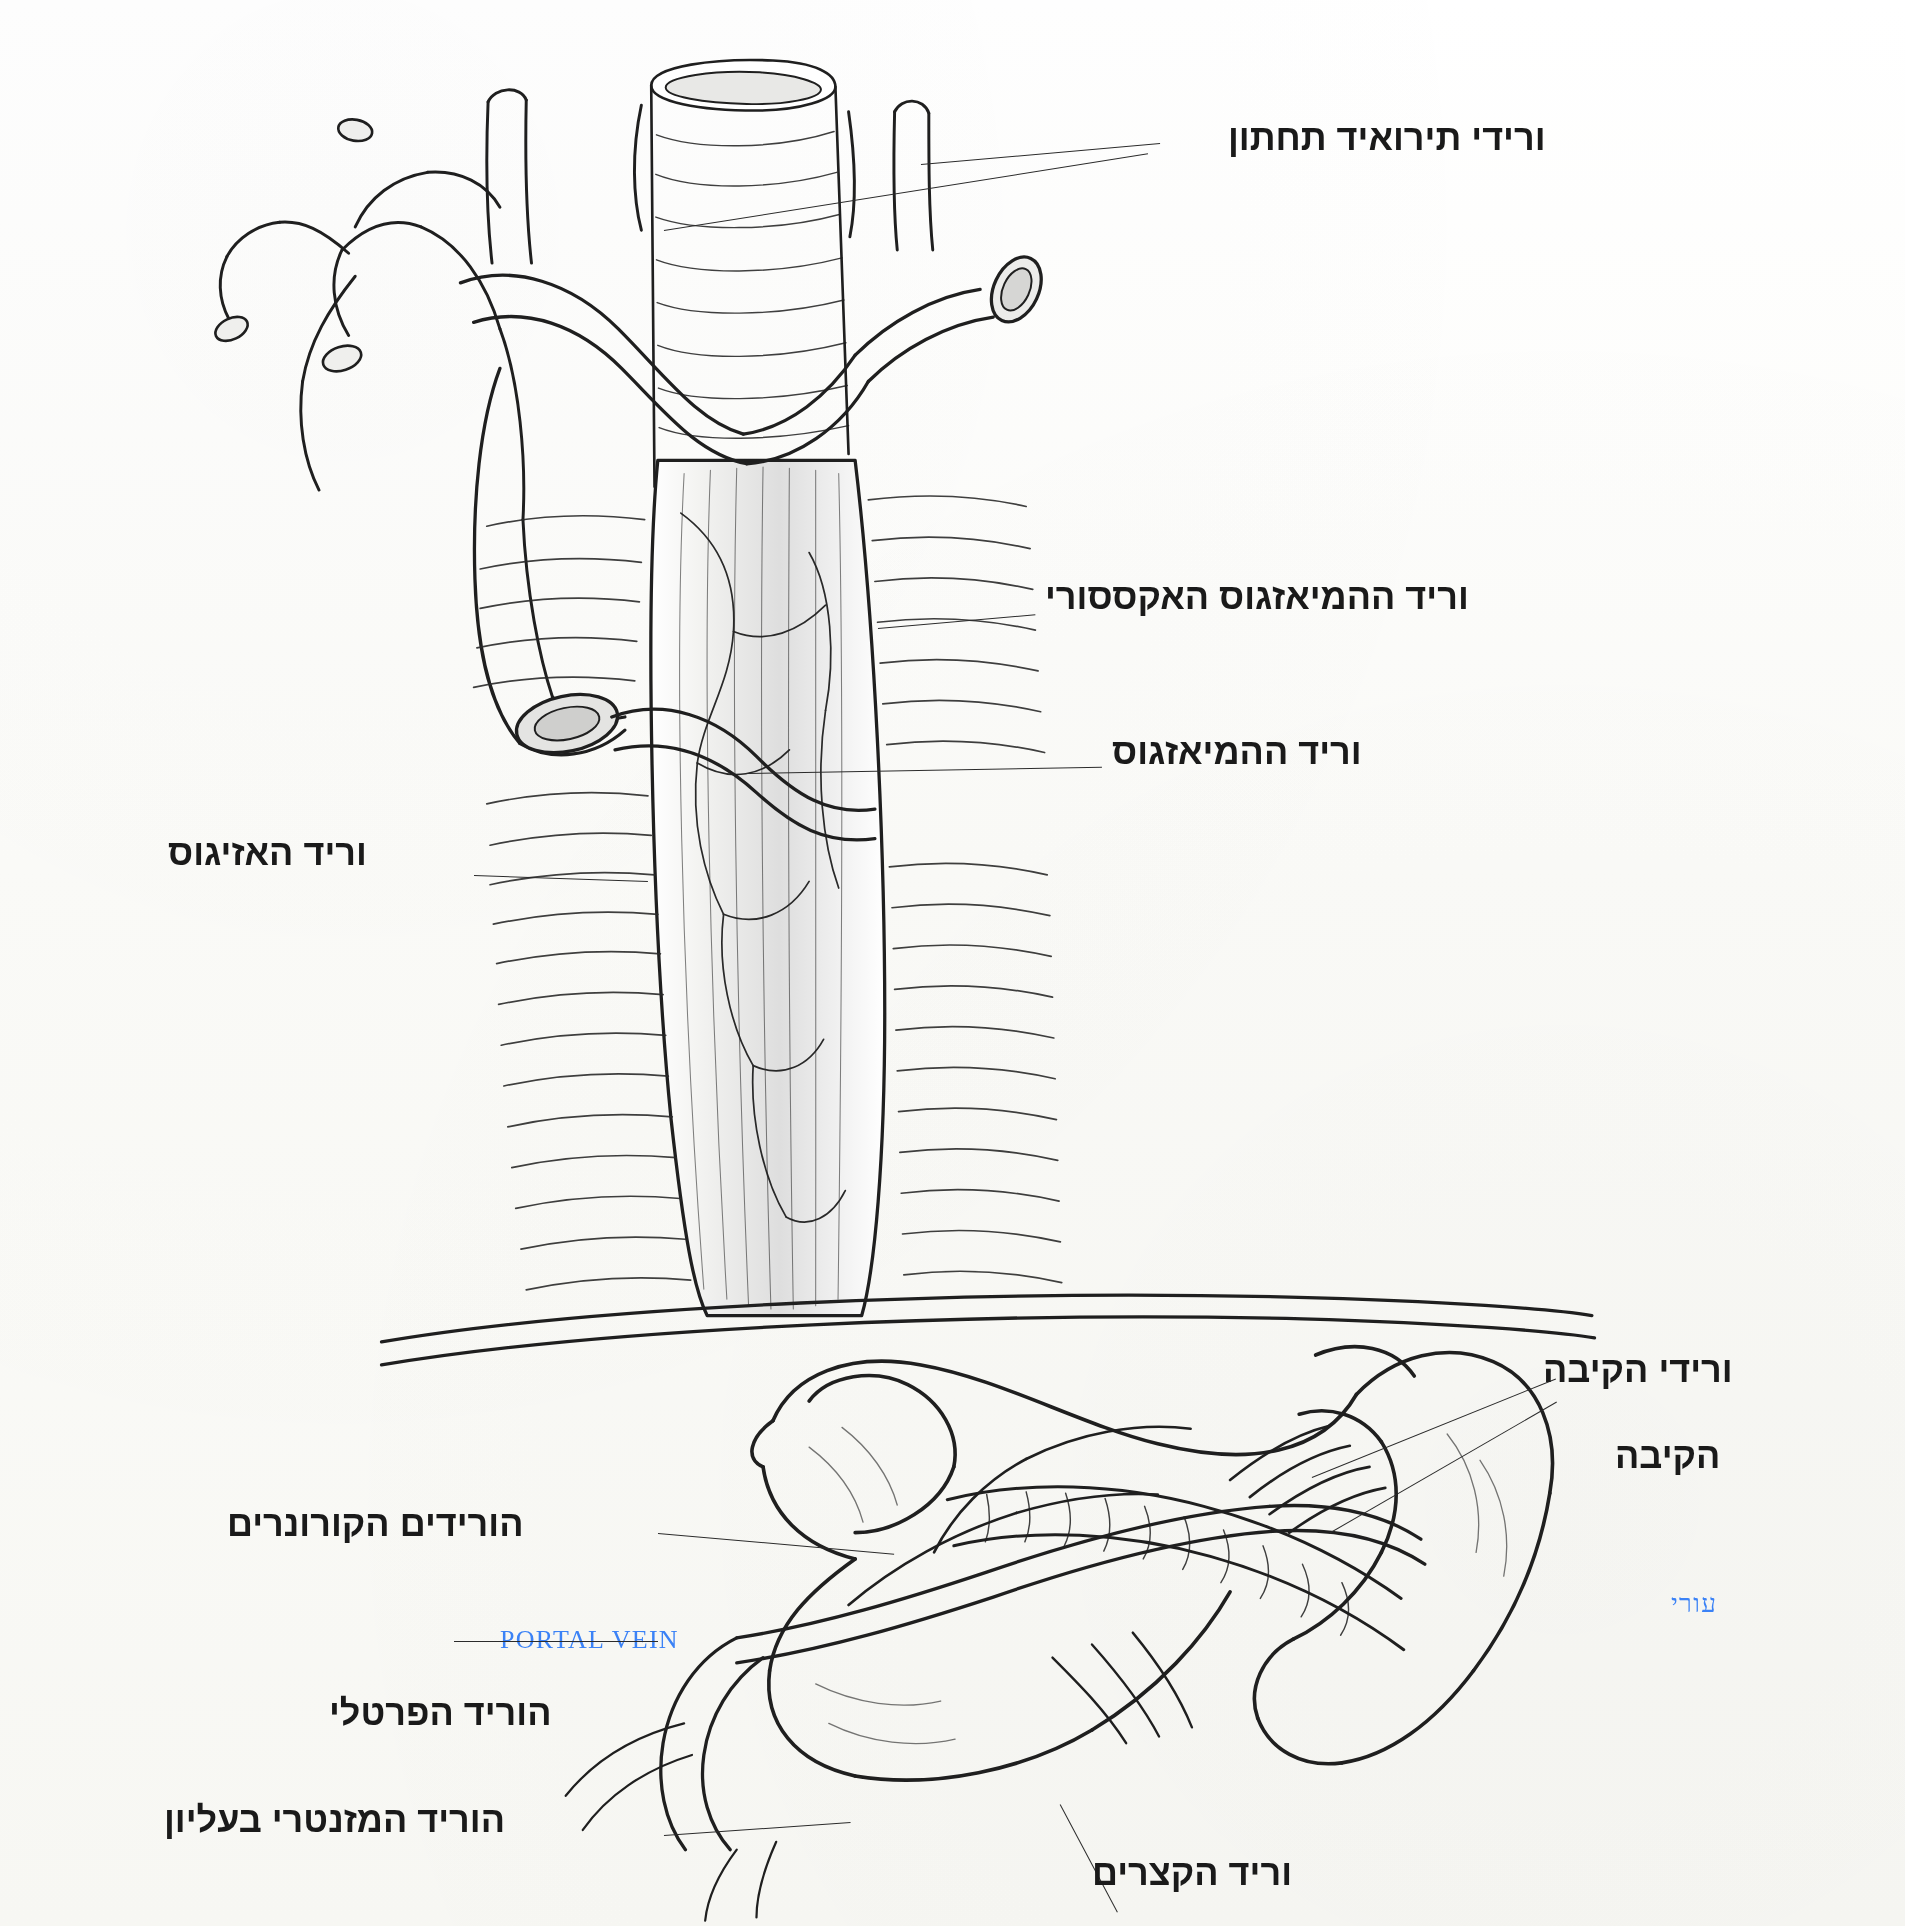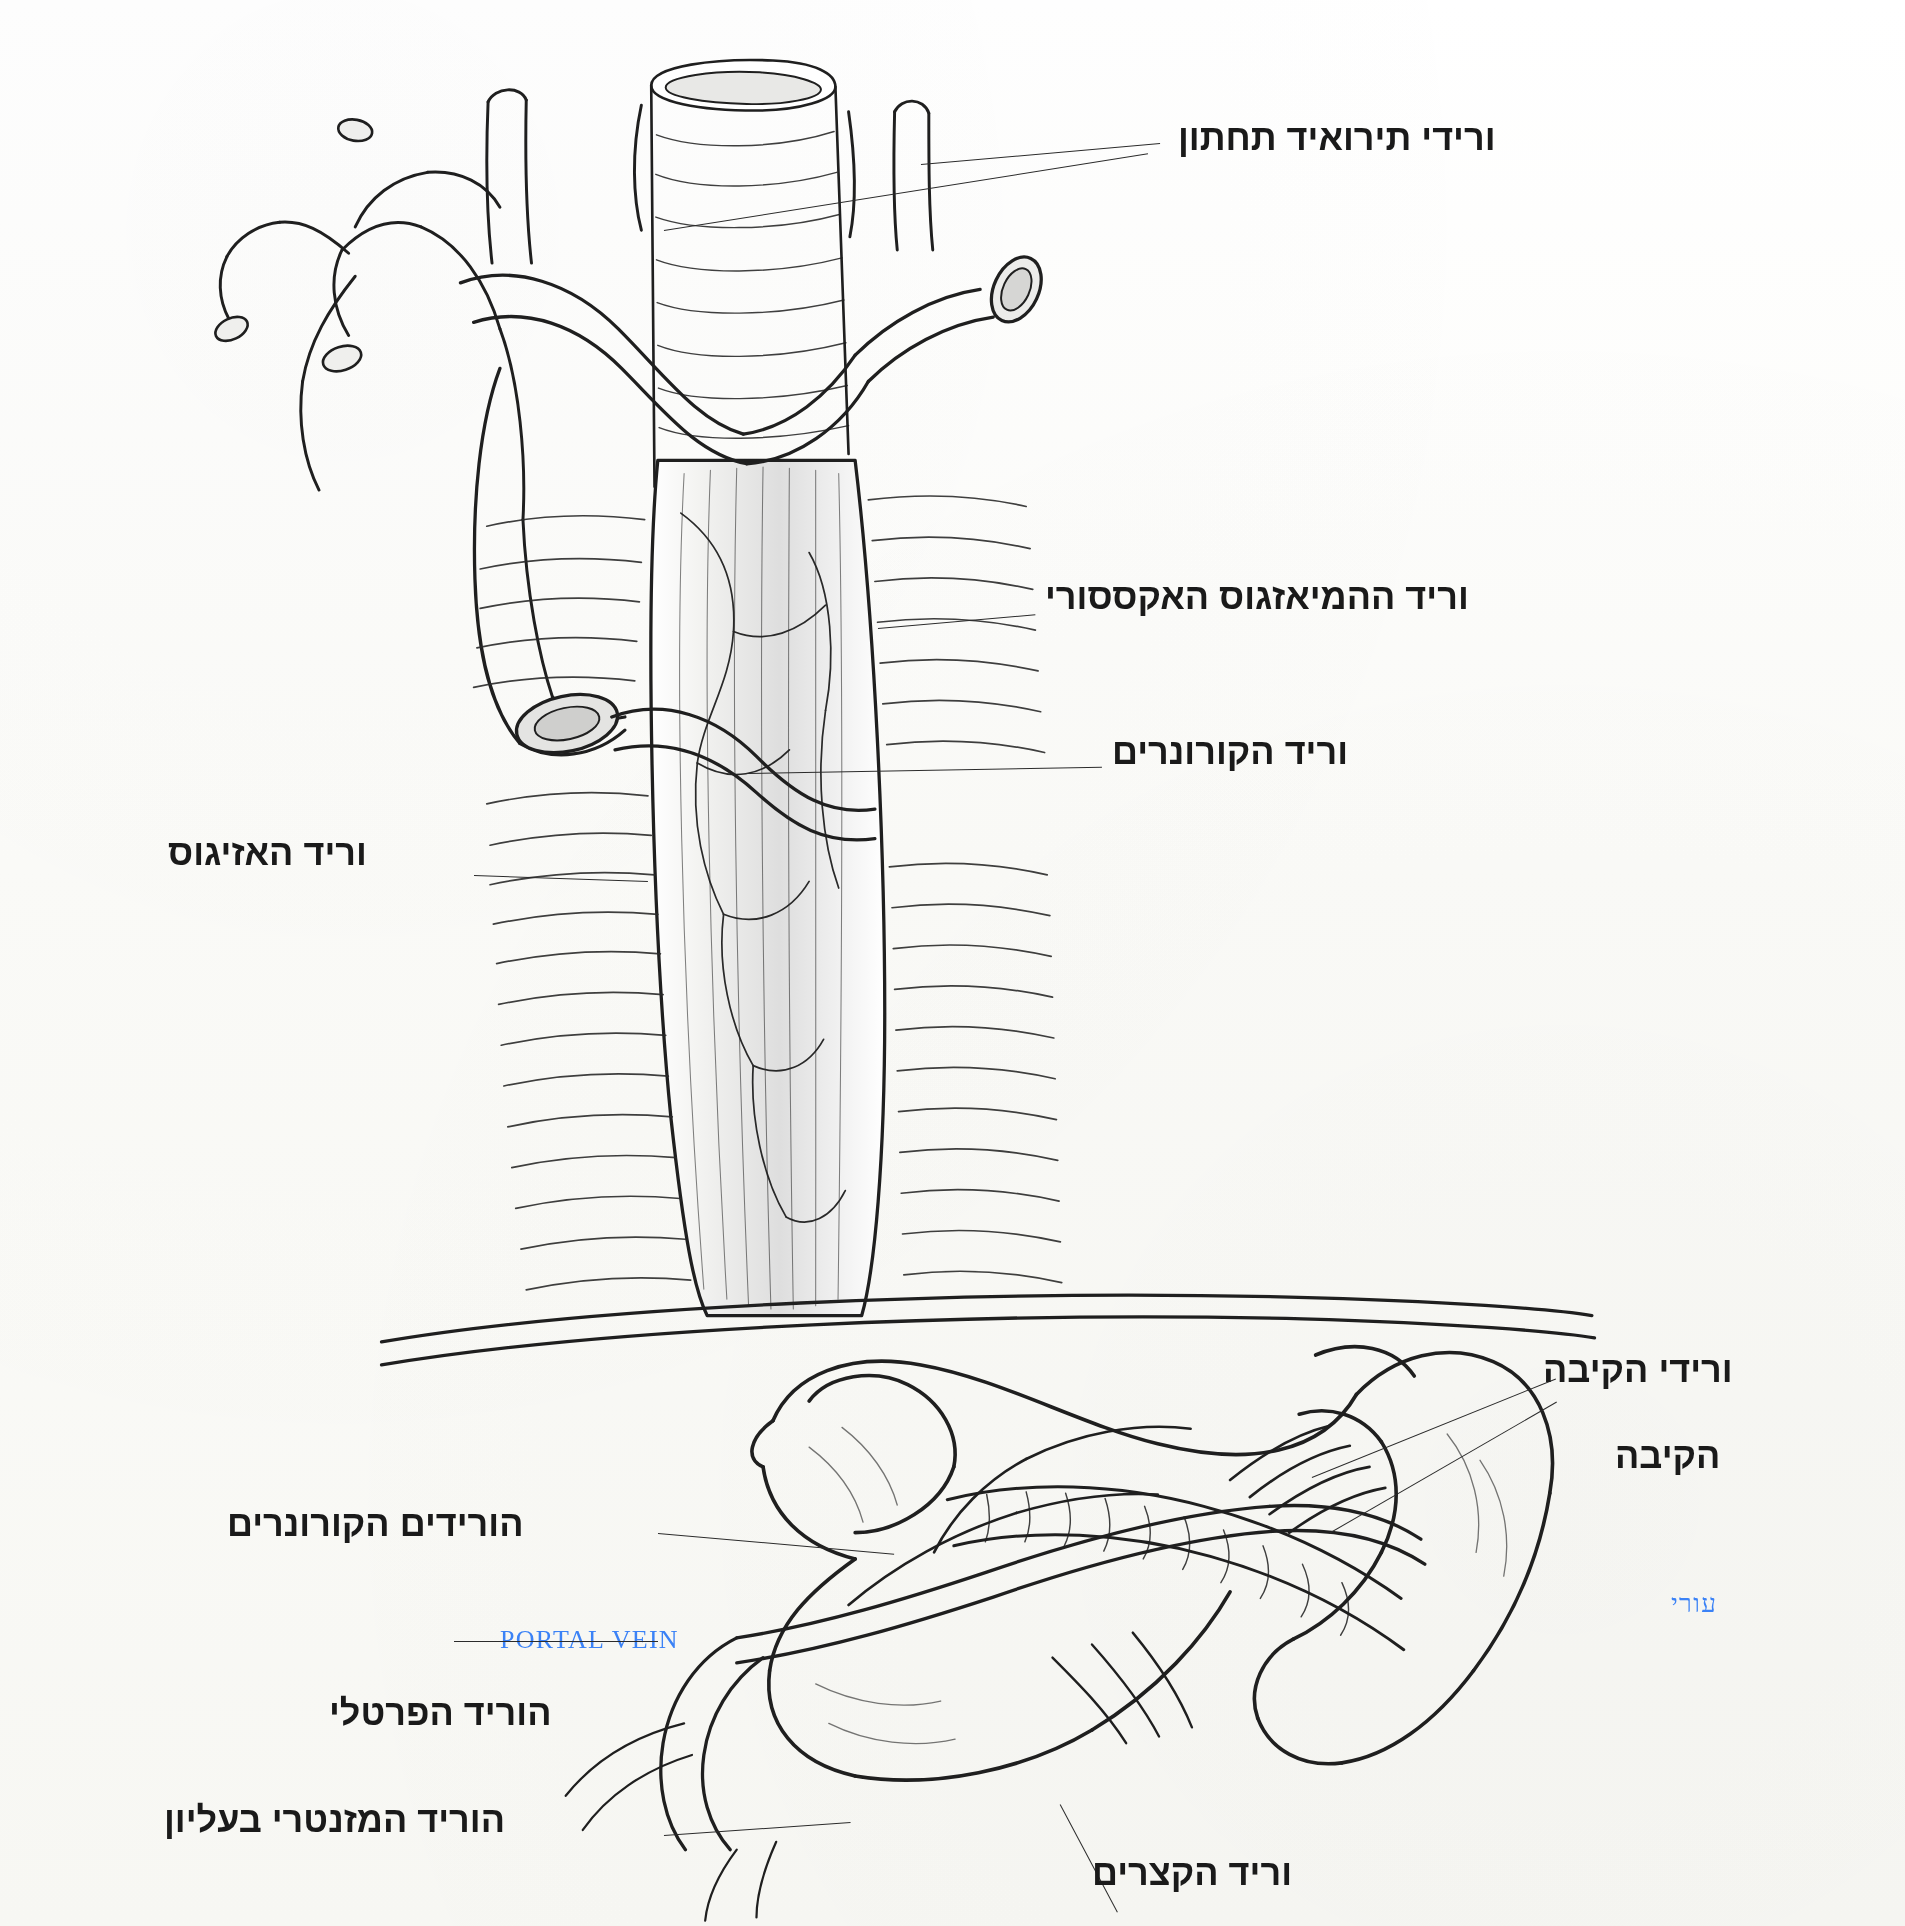--- a/index.html
+++ b/index.html
@@ -328,25 +328,25 @@
   <div class="leader" style="left:878px;top:628px;width:158px;transform:rotate(-5deg);"></div>
   <div class="leader" style="left:747px;top:773px;width:355px;transform:rotate(-1deg);"></div>
   <div class="leader" style="left:474px;top:875px;width:174px;transform:rotate(2deg);"></div>
   <div class="leader" style="left:1312px;top:1477px;width:263px;transform:rotate(-22deg);"></div>
   <div class="leader" style="left:1329px;top:1533px;width:263px;transform:rotate(-30deg);"></div>
   <div class="leader" style="left:658px;top:1533px;width:237px;transform:rotate(5deg);"></div>
   <div class="leader" style="left:454px;top:1641px;width:204px;transform:rotate(0deg);"></div>
   <div class="leader" style="left:664px;top:1835px;width:187px;transform:rotate(-4deg);"></div>
   <div class="leader" style="left:1060px;top:1804px;width:122px;transform:rotate(62deg);"></div>
 
-  <div class="label sz-lg" style="left:1178px;top:115px;">ורידי תירואיד תחתון</div>
+  <div class="label sz-lg" style="left:1228px;top:115px;">ורידי תירואיד תחתון</div>
 
   <div class="label sz-lg" style="left:1045px;top:574px;text-align:center;">וריד ההמיאזגוס האקססורי</div>
 
-  <div class="label sz-lg" style="left:1112px;top:729px;">וריד הקורונרים</div>
+  <div class="label sz-lg" style="left:1112px;top:729px;">וריד ההמיאזגוס</div>
 
   <div class="label sz-lg" style="left:168px;top:830px;">וריד האזיגוס</div>
 
   <div class="label sz-lg" style="left:1543px;top:1347px;">ורידי הקיבה</div>
   <div class="label sz-lg" style="left:1615px;top:1433px;">הקיבה</div>
 
   <div class="label sz-lg" style="left:227px;top:1501px;">הורידים הקורונרים</div>
 
   <div class="label sz-lg" style="left:329px;top:1690px;text-align:right;">הוריד הפרטלי</div>
 

